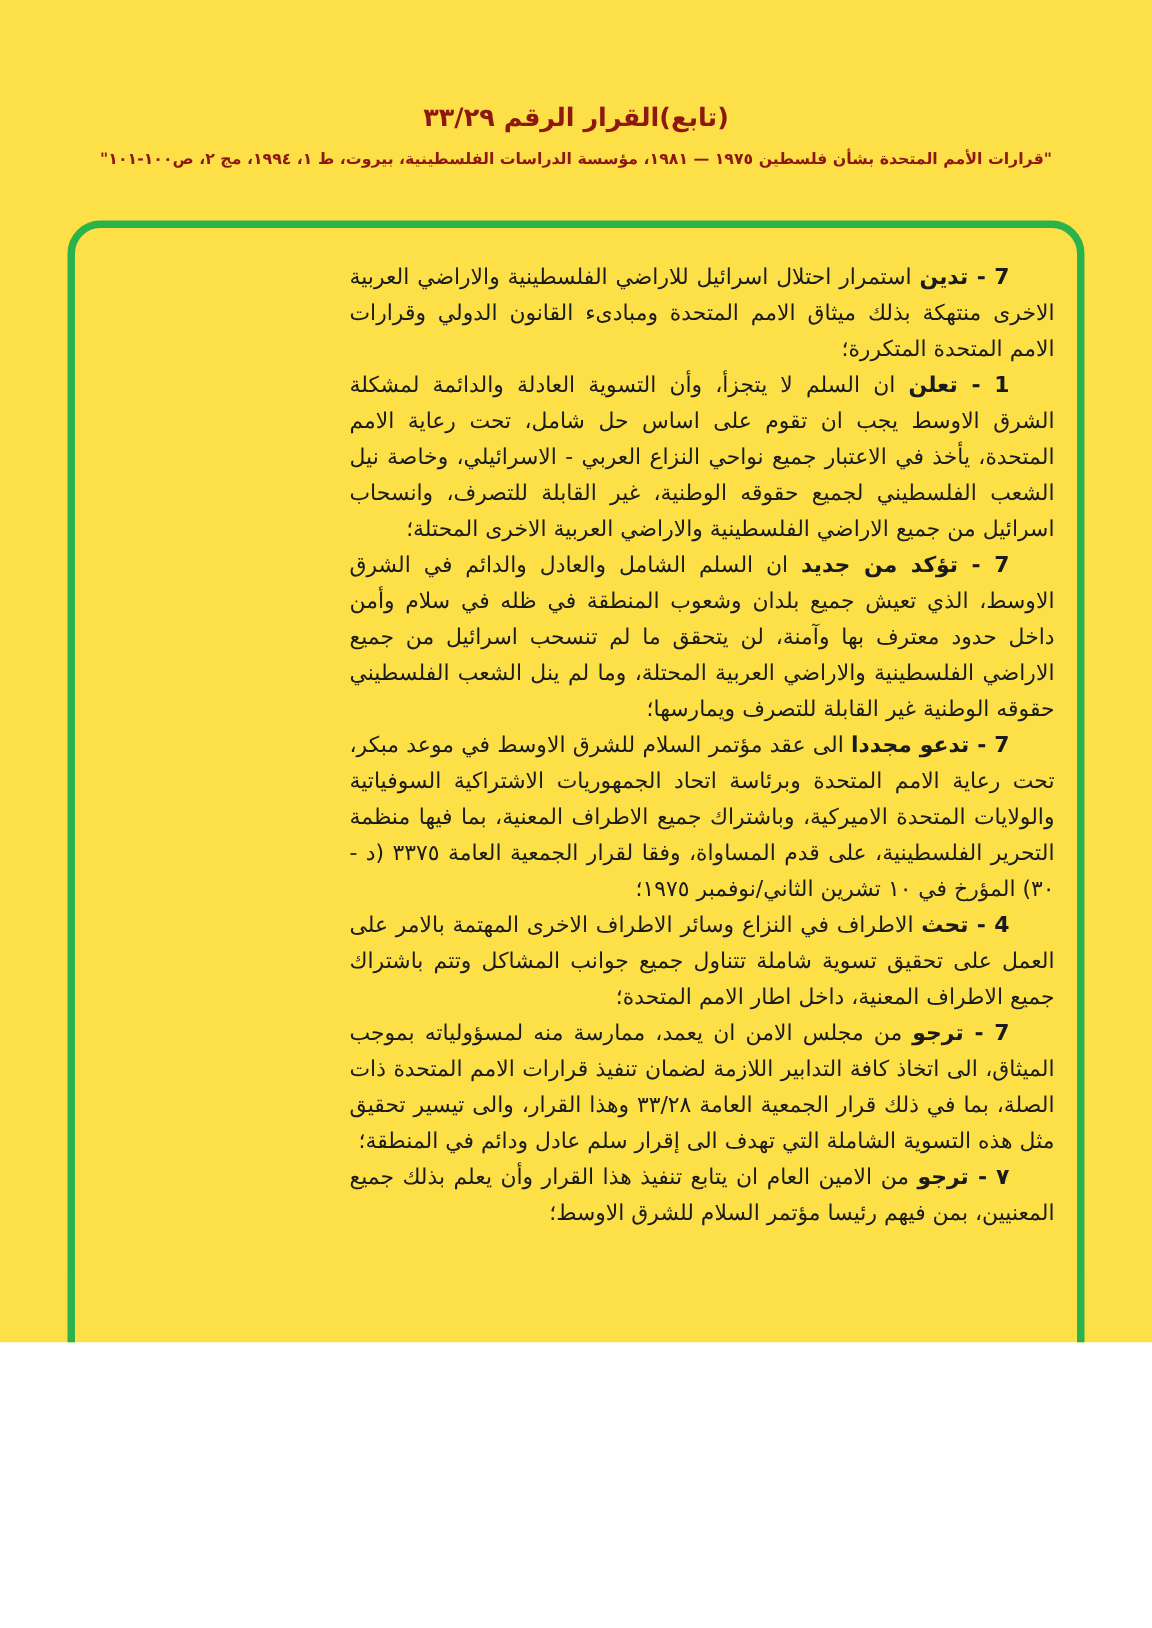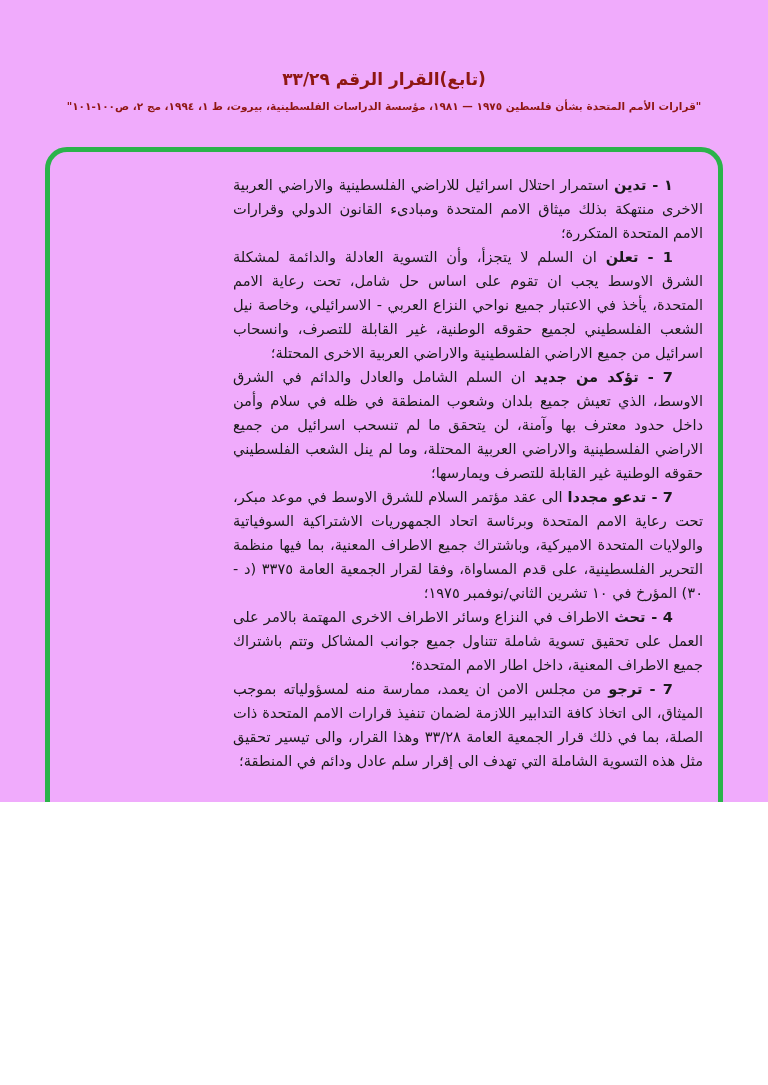--- a/index.html
+++ b/index.html
@@ -1,21 +1,21 @@
 <!DOCTYPE html>
 <html lang="ar" style="--border-green: #2bb34b; --header-red: #8e1712;"><head>
 <meta charset="utf-8">
 <style>
   html, body { margin: 0; padding: 0; background: #ffffff; }
   .page {
     position: relative;
     width: 768px;
-    height: 802px;
+    height: 895px;
     margin: 0 auto;
-    background: #f0abfc;
+    background: #fde047;
     overflow: hidden;
     font-family: "DejaVu Sans", sans-serif;
   }
   .doc-title {
     position: absolute;
     top: 69px; left: 0;
     width: 100%;
     text-align: center;
     direction: rtl;
     font-weight: 700;
@@ -68,24 +68,25 @@
 <body>
 
 <div class="page">
 
   <div class="doc-title">(تابع)القرار الرقم ٣٣/٢٩</div>
 
   <div class="doc-source">"قرارات الأمم المتحدة بشأن فلسطين ١٩٧٥ — ١٩٨١، مؤسسة الدراسات الفلسطينية، بيروت، ط ١، ١٩٩٤، مج ٢، ص١٠٠-١٠١"</div>
 
   <div class="green-box">
     <div class="text-col">
-        <p><b>١ - تدين</b> استمرار احتلال اسرائيل للاراضي الفلسطينية والاراضي العربية الاخرى منتهكة بذلك ميثاق الامم المتحدة ومبادىء القانون الدولي وقرارات الامم المتحدة المتكررة؛</p>
+        <p><b>7 - تدين</b> استمرار احتلال اسرائيل للاراضي الفلسطينية والاراضي العربية الاخرى منتهكة بذلك ميثاق الامم المتحدة ومبادىء القانون الدولي وقرارات الامم المتحدة المتكررة؛</p>
         <p><b>1 - تعلن</b> ان السلم لا يتجزأ، وأن التسوية العادلة والدائمة لمشكلة الشرق الاوسط يجب ان تقوم على اساس حل شامل، تحت رعاية الامم المتحدة، يأخذ في الاعتبار جميع نواحي النزاع العربي - الاسرائيلي، وخاصة نيل الشعب الفلسطيني لجميع حقوقه الوطنية، غير القابلة للتصرف، وانسحاب اسرائيل من جميع الاراضي الفلسطينية والاراضي العربية الاخرى المحتلة؛</p>
         <p><b>7 - تؤكد من جديد</b> ان السلم الشامل والعادل والدائم في الشرق الاوسط، الذي تعيش جميع بلدان وشعوب المنطقة في ظله في سلام وأمن داخل حدود معترف بها وآمنة، لن يتحقق ما لم تنسحب اسرائيل من جميع الاراضي الفلسطينية والاراضي العربية المحتلة، وما لم ينل الشعب الفلسطيني حقوقه الوطنية غير القابلة للتصرف ويمارسها؛</p>
         <p><b>7 - تدعو مجددا</b> الى عقد مؤتمر السلام للشرق الاوسط في موعد مبكر، تحت رعاية الامم المتحدة وبرئاسة اتحاد الجمهوريات الاشتراكية السوفياتية والولايات المتحدة الاميركية، وباشتراك جميع الاطراف المعنية، بما فيها منظمة التحرير الفلسطينية، على قدم المساواة، وفقا لقرار الجمعية العامة ٣٣٧٥ (د - ٣٠) المؤرخ في ١٠ تشرين الثاني/نوفمبر ١٩٧٥؛</p>
         <p><b>4 - تحث</b> الاطراف في النزاع وسائر الاطراف الاخرى المهتمة بالامر على العمل على تحقيق تسوية شاملة تتناول جميع جوانب المشاكل وتتم باشتراك جميع الاطراف المعنية، داخل اطار الامم المتحدة؛</p>
         <p><b>7 - ترجو</b> من مجلس الامن ان يعمد، ممارسة منه لمسؤولياته بموجب الميثاق، الى اتخاذ كافة التدابير اللازمة لضمان تنفيذ قرارات الامم المتحدة ذات الصلة، بما في ذلك قرار الجمعية العامة ٣٣/٢٨ وهذا القرار، والى تيسير تحقيق مثل هذه التسوية الشاملة التي تهدف الى إقرار سلم عادل ودائم في المنطقة؛</p>
+        <p><b>٧ - ترجو</b> من الامين العام ان يتابع تنفيذ هذا القرار وأن يعلم بذلك جميع المعنيين، بمن فيهم رئيسا مؤتمر السلام للشرق الاوسط؛</p>
       </div>
   </div>
 
   <div class="page-num">٢</div>
 
 </div>
 
 </body></html>

